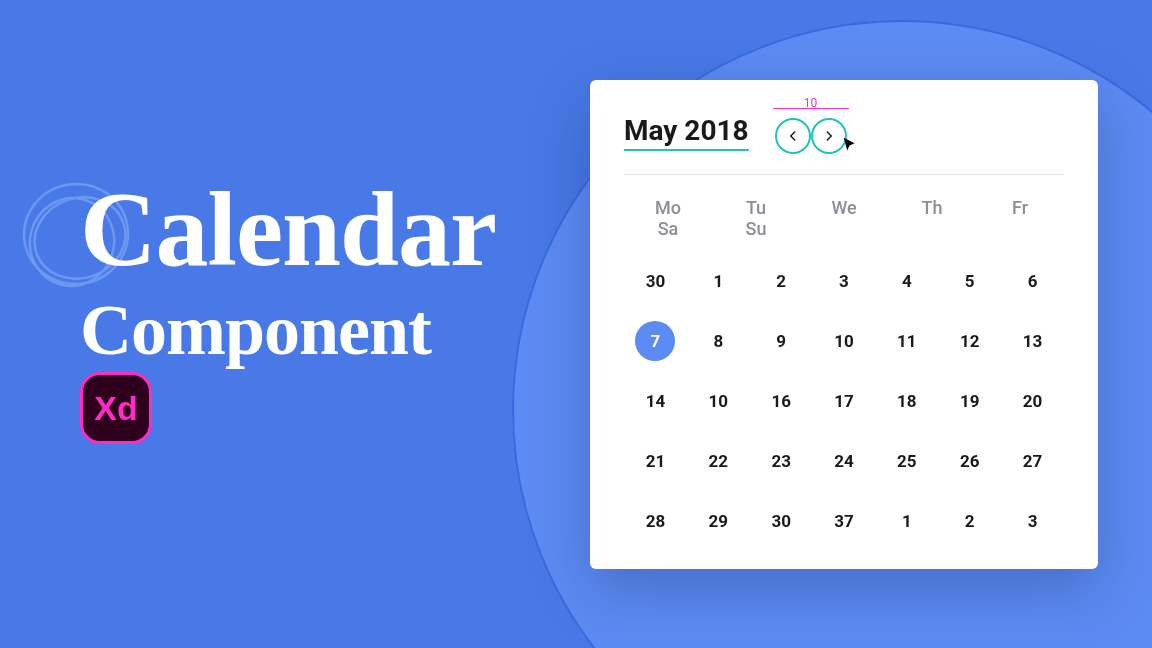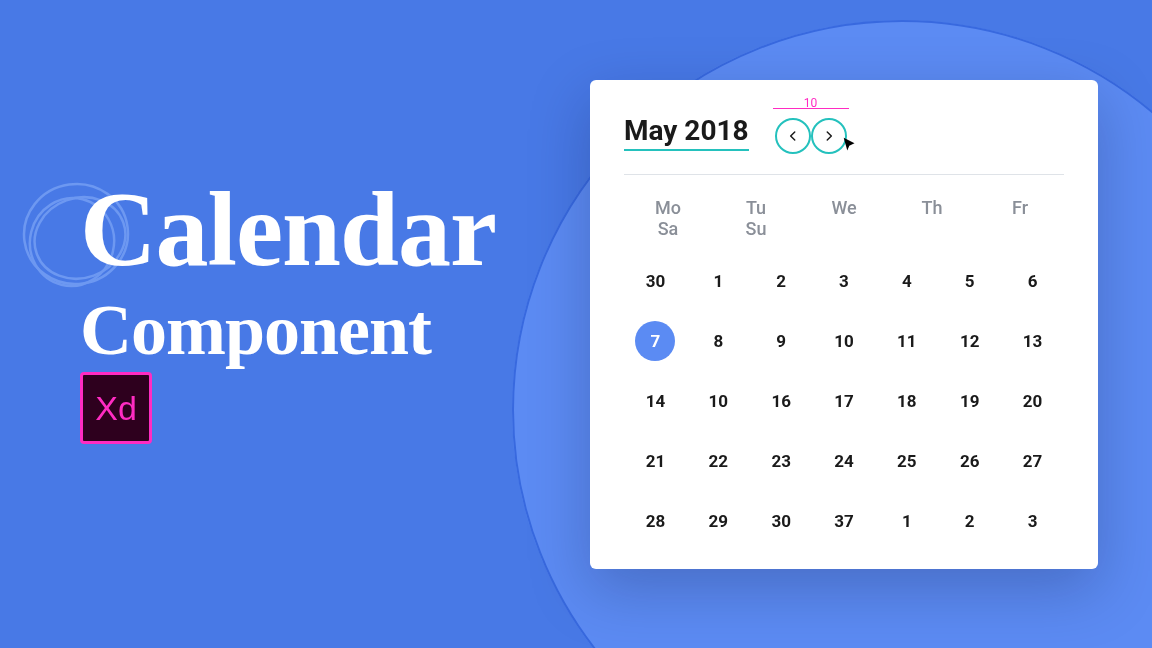--- a/index.html
+++ b/index.html
@@ -54,28 +54,28 @@
     margin-top: -2px;
   }
   .title-row3 {
     display: flex;
     align-items: center;
     gap: 24px;
   }
   .xd-badge {
     width: 72px; height: 72px;
     border: 3px solid #ff2bc2;
-    border-radius: 4px;
+    border-radius: 20px;
     background: #2e001e;
     display: inline-flex;
     align-items: center;
     justify-content: center;
     color: #ff2bc2;
     font-family: -apple-system, Helvetica, Arial, sans-serif;
-    font-weight: 400;
+    font-weight: 700;
     font-size: 34px;
     margin-bottom: 14px;
   }
 
   
   .calendar-card {
     position: absolute;
     right: 54px; top: 80px;
     width: 508px;
     background: #ffffff;

